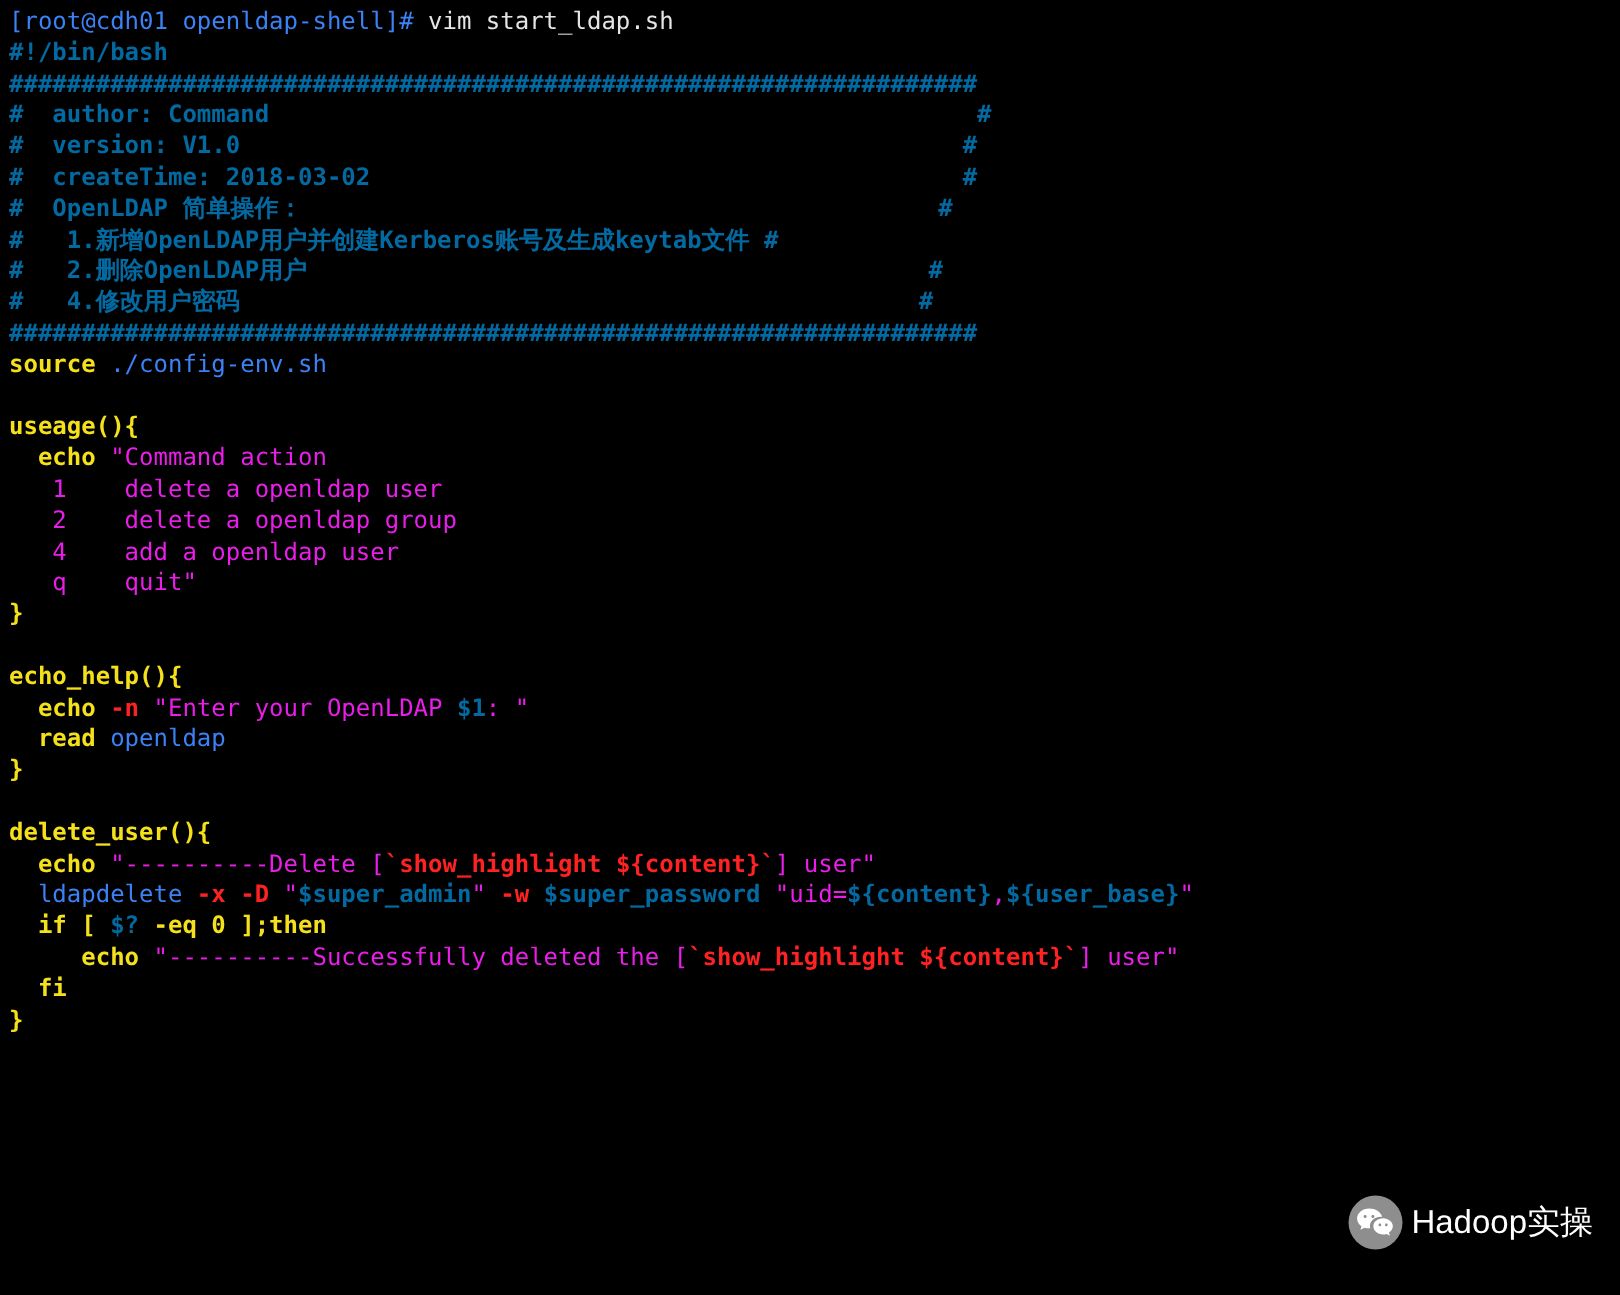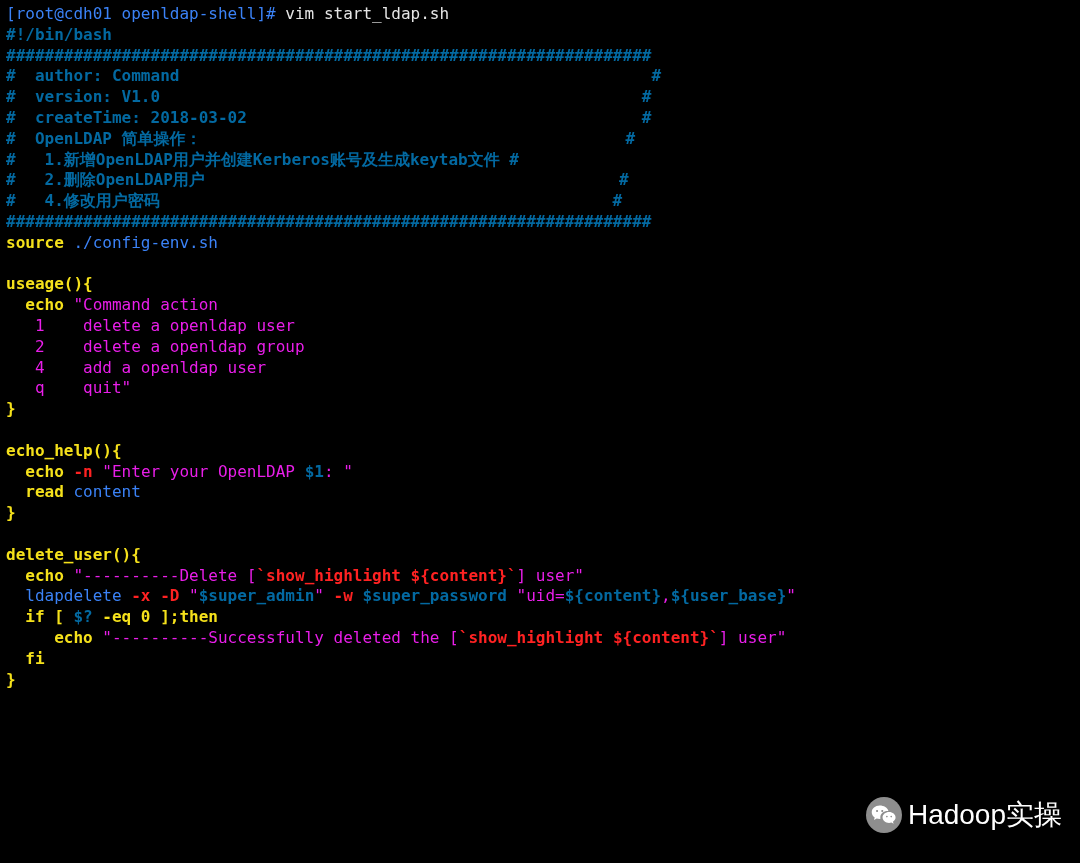--- a/index.html
+++ b/index.html
@@ -4,21 +4,21 @@
 <style>
 html,body{margin:0;padding:0;background:#000;color:#fff;font-family:"Menlo","Consolas","DejaVu Sans Mono",monospace;font-size:16px;line-height:1.3;width:1080px;height:863px;overflow:hidden}
 .terminal{padding:4px 6px}
 .green{color:#3b82f6}
 .white{color:#e5e5e5}
 .cyan{color:#0369a1;font-weight:bold}
 .yellow{color:#f5e11b;font-weight:bold}
 .magenta{color:#e91ee9}
 .red{color:#ff2222;font-weight:bold}
 .line{white-space:pre}
-.watermark{position:absolute;right:18px;bottom:30px;display:flex;align-items:center;gap:6px;color:#fff;font-family:sans-serif;font-size:28px}
+.watermark{position:absolute;right:18px;bottom:30px;display:flex;align-items:center;gap:6px;color:#fff;font-family:sans-serif;font-size:22px}
 .wm-icon{width:36px;height:36px;border-radius:50%;background:#8e8e8e;position:relative;display:flex;align-items:center;justify-content:center}
 .wm-icon svg{width:26px;height:22px;fill:#fff}
 </style>
 </head>
 <body>
 
 <div class="terminal">
 <div class="line"><span class="green">[root@cdh01 openldap-shell]#</span><span class="white"> vim start_ldap.sh</span></div>
 <div class="line cyan">#!/bin/bash</div>
 <div class="line cyan">###################################################################</div>
@@ -35,21 +35,21 @@
 <div class="line yellow">useage(){</div>
 <div class="line"><span class="yellow">  echo </span><span class="magenta">"Command action</span></div>
 <div class="line magenta">   1    delete a openldap user</div>
 <div class="line magenta">   2    delete a openldap group</div>
 <div class="line magenta">   4    add a openldap user</div>
 <div class="line magenta">   q    quit"</div>
 <div class="line yellow">}</div>
 <div class="line">&nbsp;</div>
 <div class="line yellow">echo_help(){</div>
 <div class="line"><span class="yellow">  echo </span><span class="red">-n </span><span class="magenta">"Enter your OpenLDAP </span><span class="cyan">$1</span><span class="magenta">: "</span></div>
-<div class="line"><span class="yellow">  read </span><span class="green">content</span></div>
+<div class="line"><span class="yellow">  read </span><span class="green">openldap</span></div>
 <div class="line yellow">}</div>
 <div class="line">&nbsp;</div>
 <div class="line yellow">delete_user(){</div>
 <div class="line"><span class="yellow">  echo </span><span class="magenta">"----------Delete [</span><span class="red">`show_highlight ${content}`</span><span class="magenta">] user"</span></div>
 <div class="line"><span class="green">  ldapdelete </span><span class="red">-x -D </span><span class="magenta">"</span><span class="cyan">$super_admin</span><span class="magenta">" </span><span class="red">-w </span><span class="cyan">$super_password </span><span class="magenta">"uid=</span><span class="cyan">${content}</span><span class="magenta">,</span><span class="cyan">${user_base}</span><span class="magenta">"</span></div>
 <div class="line"><span class="yellow">  if </span><span class="yellow">[ </span><span class="cyan">$?</span><span class="yellow"> -eq 0 ]</span><span class="yellow">;then</span></div>
 <div class="line"><span class="yellow">     echo </span><span class="magenta">"----------Successfully deleted the [</span><span class="red">`show_highlight ${content}`</span><span class="magenta">] user"</span></div>
 <div class="line yellow">  fi</div>
 <div class="line yellow">}</div>
 </div>

